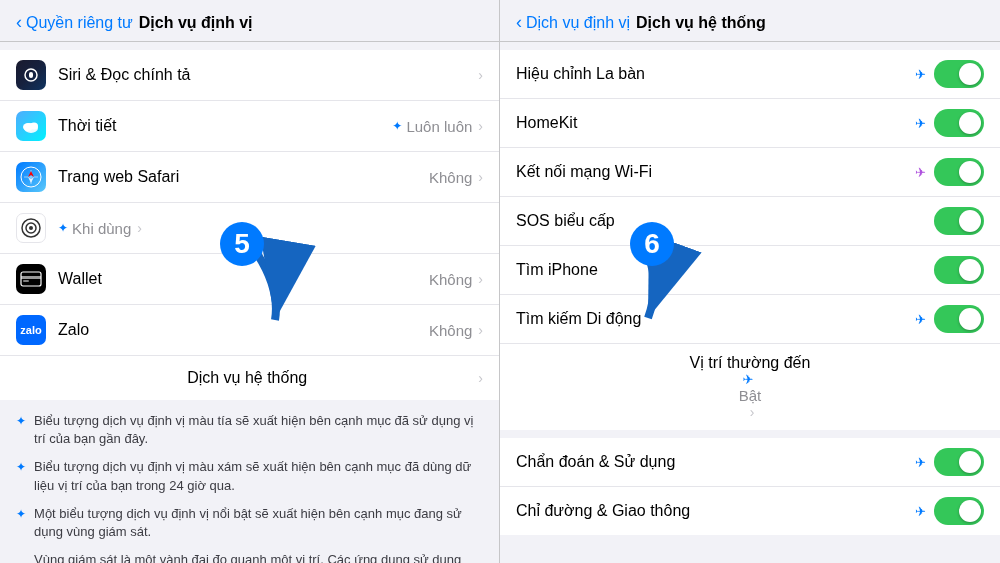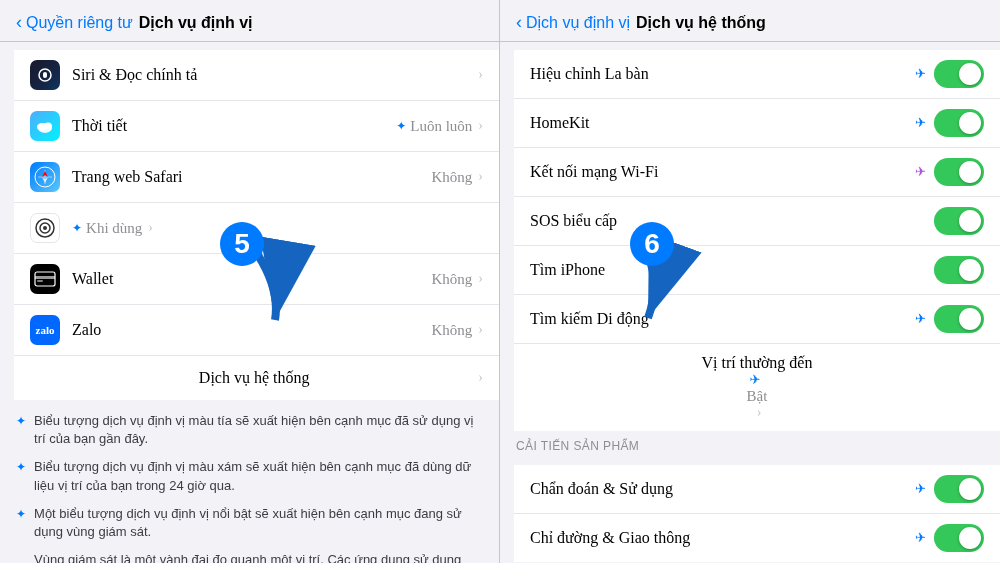--- a/index.html
+++ b/index.html
@@ -52,22 +52,21 @@
     .header-title {
       font-size: 16px;
       font-weight: 600;
       color: #000;
       margin-left: 6px;
     }
 
     
     .list-section {
       background: #fff;
-      margin: 8px 0 0 14px;
-      font-family: Liberation Serif, serif;
+      margin: 8px 0 0 0;
     }
 
     .list-item {
       display: flex;
       align-items: center;
       padding: 10px 16px;
       border-bottom: 1px solid #e5e5ea;
       background: #fff;
       min-height: 44px;
       position: relative;
@@ -412,21 +411,20 @@
           <span class="item-label">Vị trí thường đến</span>
           <span class="item-value" style="margin-right:4px;">
             <span style="color:#007aff;font-size:13px;">✈</span>
           </span>
           <span class="bật-text">Bật</span>
           <span class="chevron-right" style="margin-left:4px;">›</span>
         </div>
 
       </div>
 
-      <div class="section-header-text">CẢI TIẾN SẢN PHẨM</div>
 
       <div class="list-section">
 
         <div class="list-item">
           <span class="item-label">Chẩn đoán &amp; Sử dụng</span>
           <span class="item-value" style="margin-right:8px;">
             <span style="color:#007aff;font-size:13px;">✈</span>
           </span>
           <div class="toggle-switch"></div>
         </div>

